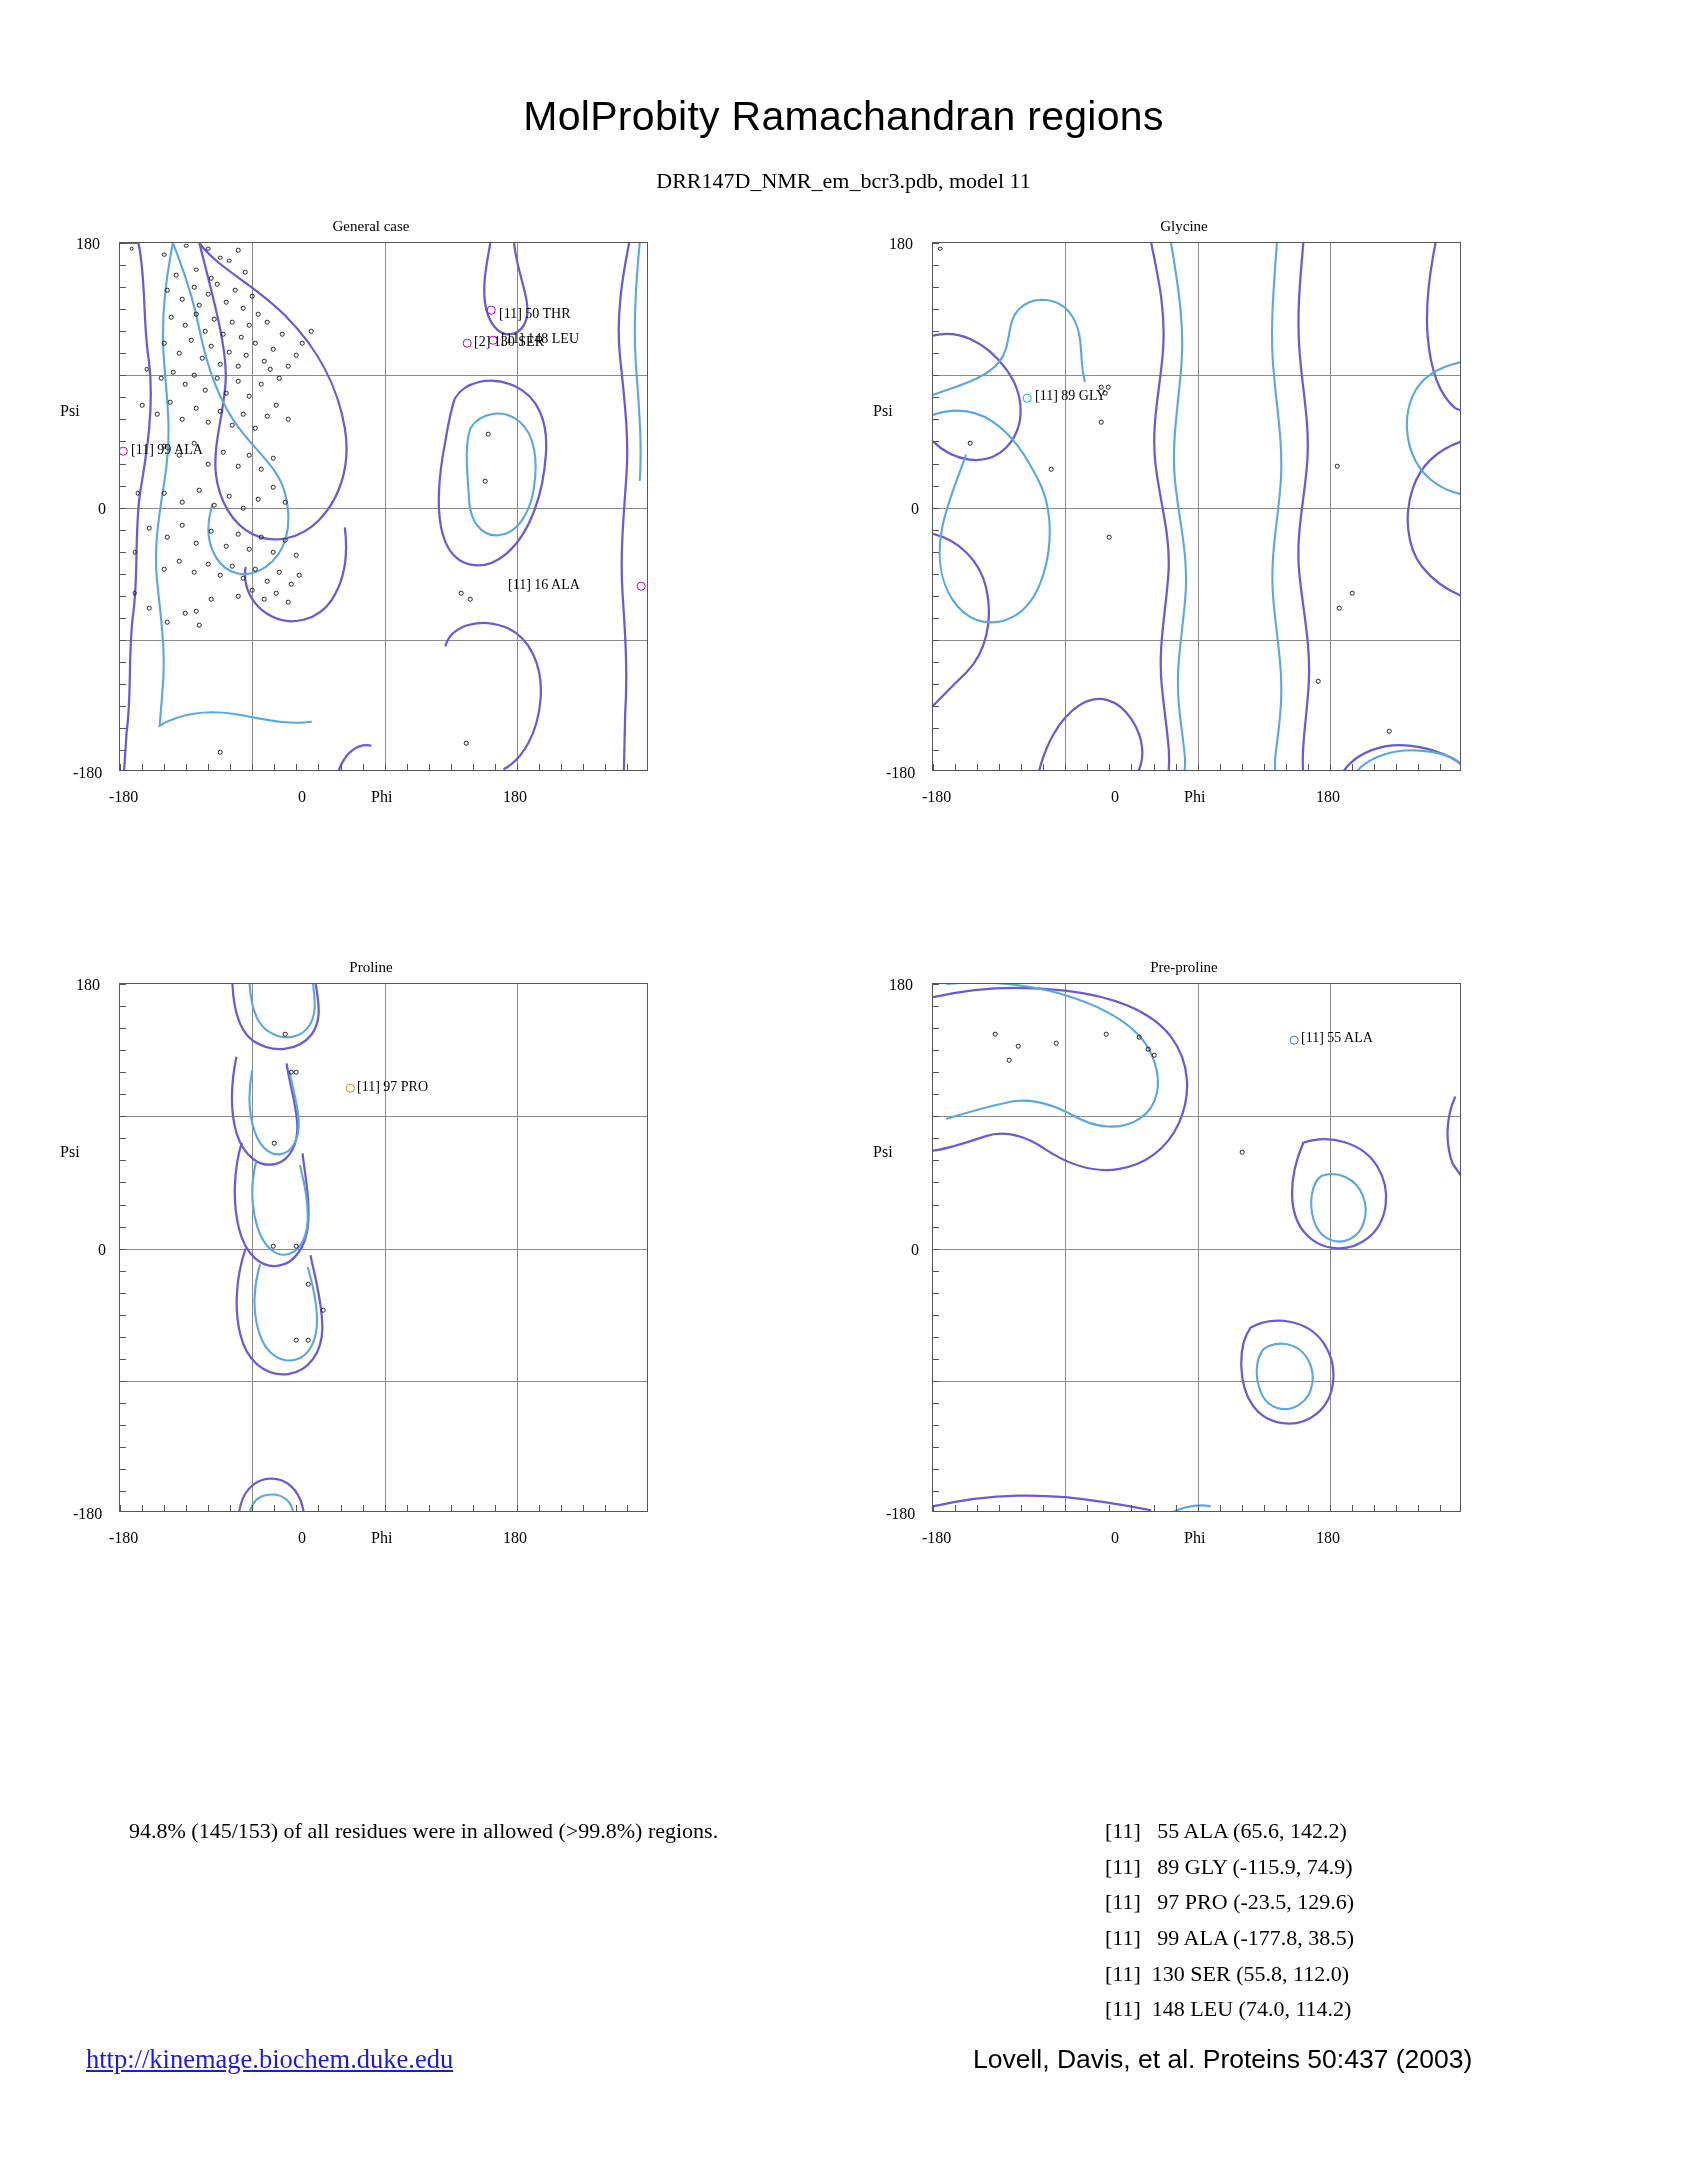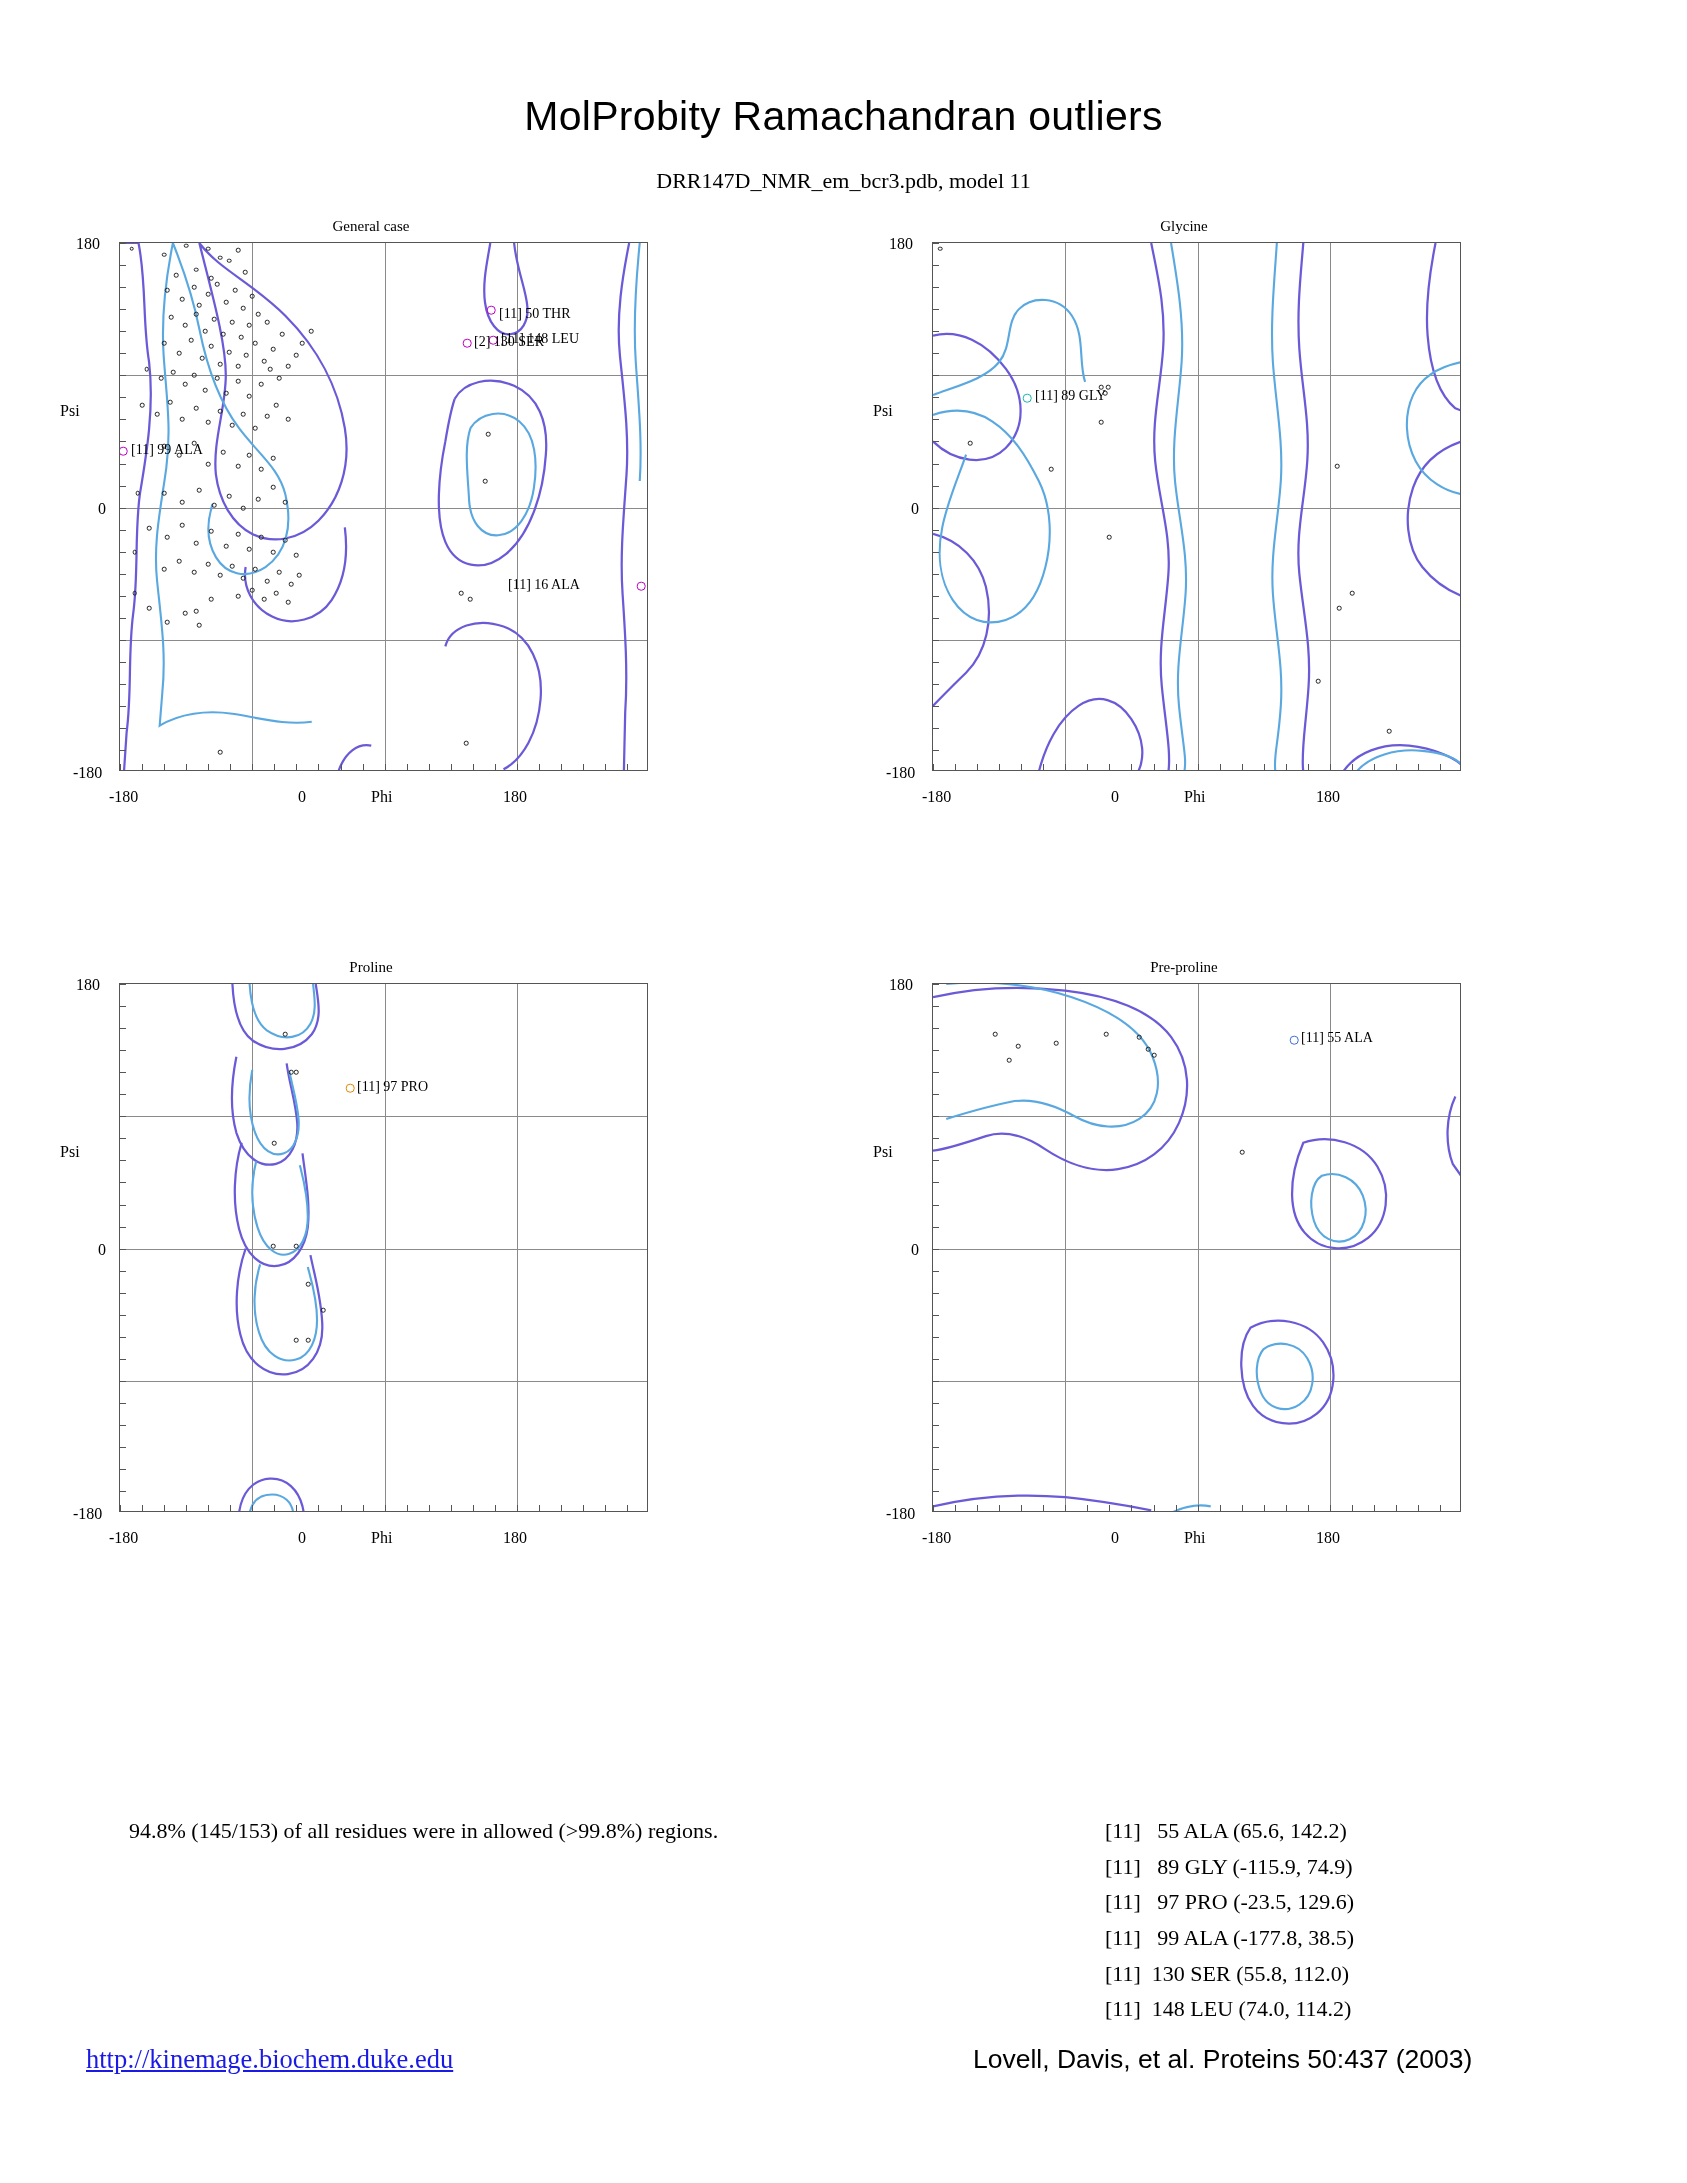--- a/index.html
+++ b/index.html
@@ -137,21 +137,21 @@
     position:absolute;
     top:2044px;
     left:973px;
     font-size:26.5px;
     font-family:"Liberation Sans", sans-serif;
   }
 </style>
 </head>
 <body>
 
-<div class="title">MolProbity Ramachandran outliers</div>
+<div class="title">MolProbity Ramachandran regions</div>
 <div class="subtitle">DRR147D_NMR_em_bcr3.pdb, model 11</div>
 
 <div class="plots">
 
   <div class="plot" style="left:40px; top:0;">
     <div class="plot-title">General case</div>
     <div class="axis-label ylab-180t">180</div>
     <div class="axis-label ylab-0">0</div>
     <div class="axis-label ylab-180b">-180</div>
     <div class="axis-label psi-label">Psi</div>

